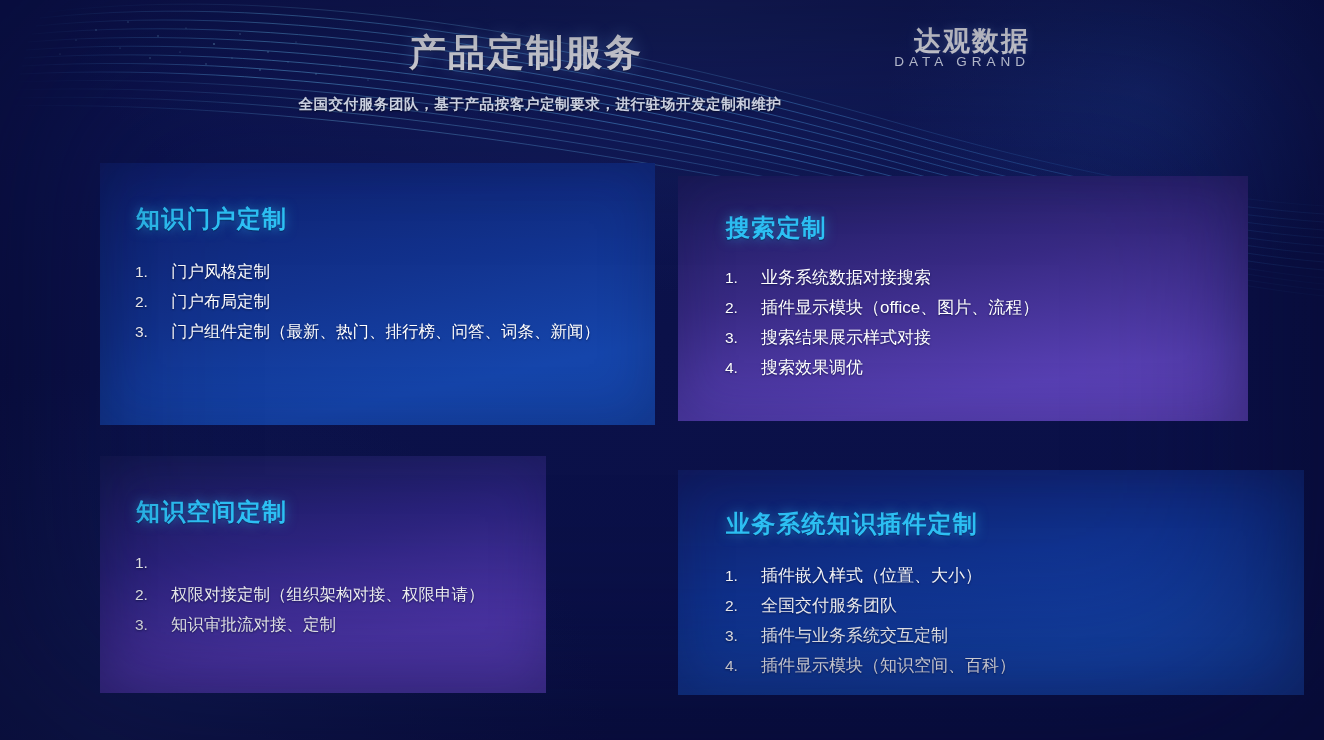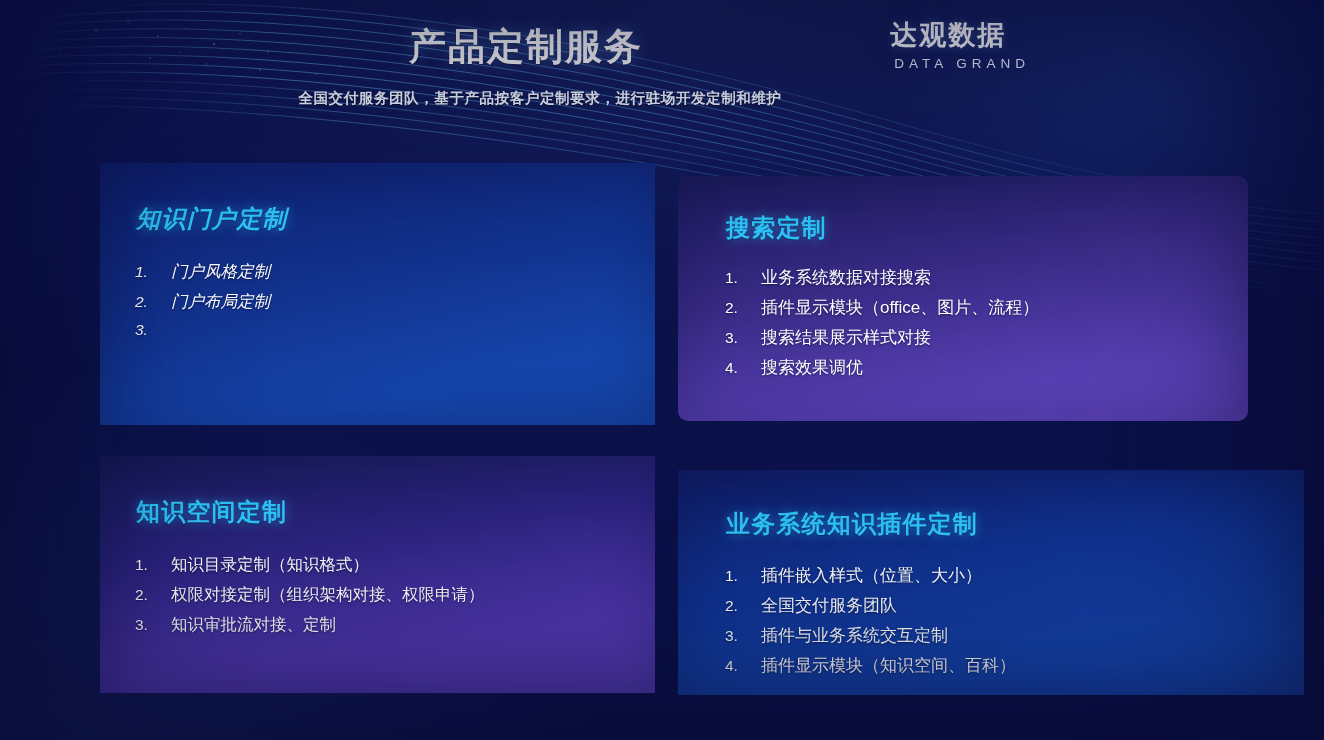--- a/index.html
+++ b/index.html
@@ -43,21 +43,21 @@
   .vignette {
     position: absolute;
     inset: 0;
     box-shadow: inset 0 0 180px 50px rgba(5,8,40,0.55);
     pointer-events: none;
   }
 
   
   .header {
     position: absolute;
-    top: 0; left: 0;
+    top: 6px; left: 0;
     width: 1052px;
     height: 140px;
   }
   .title {
     position: absolute;
     left: 0; right: 0;
     top: 22px;
     text-align: center;
     font-size: 37px;
     font-weight: bold;
@@ -74,32 +74,31 @@
     font-weight: bold;
     letter-spacing: 0.6px;
     color: #eef3ff;
     text-shadow: 0 1px 2px rgba(0,0,0,0.55);
     padding-left: 28px;
   }
   .logo {
     position: absolute;
     right: 22px;
     top: 22px;
-    text-align: left;
+    text-align: right;
     line-height: 1;
   }
   .logo-cn {
     font-size: 27px;
     font-weight: bold;
     letter-spacing: 2px;
     color: #ffffff;
     text-shadow: 0 0 10px rgba(140,190,255,0.35);
   }
   .logo-en {
-    margin-top: 8px;
     font-size: 13.5px;
     font-weight: normal;
     letter-spacing: 5px;
     color: #e8eefc;
     padding-left: 4px;
   }
 
   
   .card {
     position: absolute;
@@ -110,29 +109,27 @@
   .card::after {
     content: "";
     position: absolute;
     inset: 0;
     pointer-events: none;
     box-shadow: inset 0 0 50px 6px rgba(10,14,60,0.25);
   }
   #card-0 {
     left: 100px; top: 163px; width: 555px; height: 262px;
     background: linear-gradient(168deg, #0f1f6d 0%, #12338f 46%, #1545ab 78%, #1443a4 100%);
-    font-style: italic;
   }
   #card-1 {
     left: 678px; top: 176px; width: 570px; height: 245px;
     background: linear-gradient(170deg, #1b1b5c 0%, #382a84 40%, #5840b4 78%, #6245bd 100%);
-    border-radius: 10px;
   }
   #card-2 {
-    left: 100px; top: 456px; width: 555px; height: 237px;
+    left: 100px; top: 456px; width: 446px; height: 237px;
     background: linear-gradient(172deg, #151a55 0%, #2d2480 38%, #5138ae 74%, #5a3fba 100%);
   }
   #card-3 {
     left: 678px; top: 470px; width: 626px; height: 225px;
     background: linear-gradient(172deg, #101c63 0%, #103391 42%, #1546ad 80%, #1747b1 100%);
   }
   .card-title {
     position: absolute;
     left: 36px;
     top: 40px;
@@ -256,20 +253,21 @@
       <li>
         <span class="li-num">1.</span>
         <span class="li-text">门户风格定制</span>
       </li>
       <li>
         <span class="li-num">2.</span>
         <span class="li-text">门户布局定制</span>
       </li>
       <li>
         <span class="li-num">3.</span>
+        <span class="li-text">门户组件定制（最新、热门、排行榜、问答、词条、新闻）</span>
       </li>
     </ul>
   </div>
 
   <div class="card" id="card-1">
     <div class="card-title">搜索定制</div>
     <ul class="card-list">
       <li>
         <span class="li-num">1.</span>
         <span class="li-text">业务系统数据对接搜索</span>
@@ -287,21 +285,20 @@
         <span class="li-text">搜索效果调优</span>
       </li>
     </ul>
   </div>
 
   <div class="card" id="card-2">
     <div class="card-title">知识空间定制</div>
     <ul class="card-list">
       <li>
         <span class="li-num">1.</span>
-        <span class="li-text">知识目录定制（知识格式）</span>
       </li>
       <li>
         <span class="li-num">2.</span>
         <span class="li-text">权限对接定制（组织架构对接、权限申请）</span>
       </li>
       <li>
         <span class="li-num">3.</span>
         <span class="li-text">知识审批流对接、定制</span>
       </li>
     </ul>

